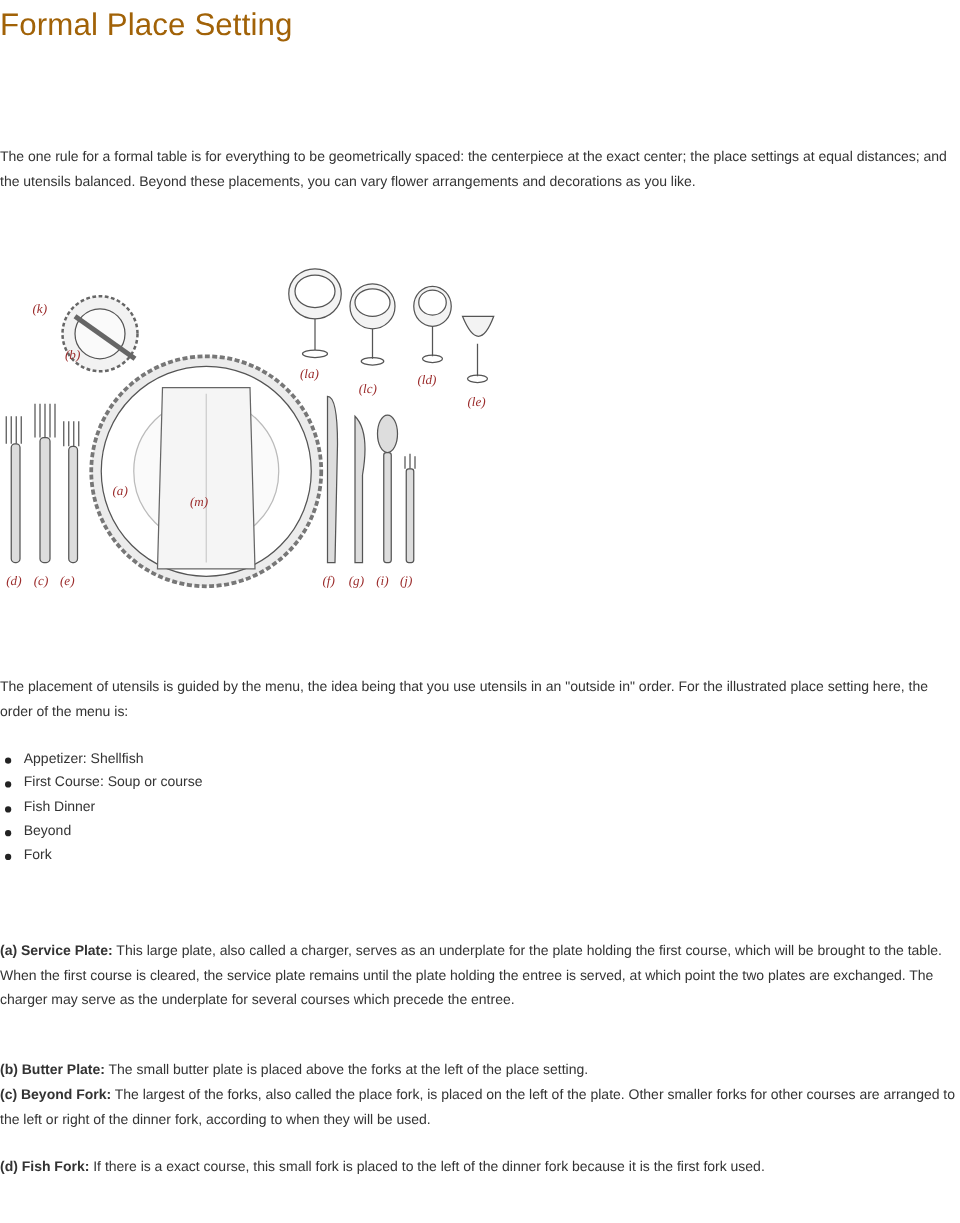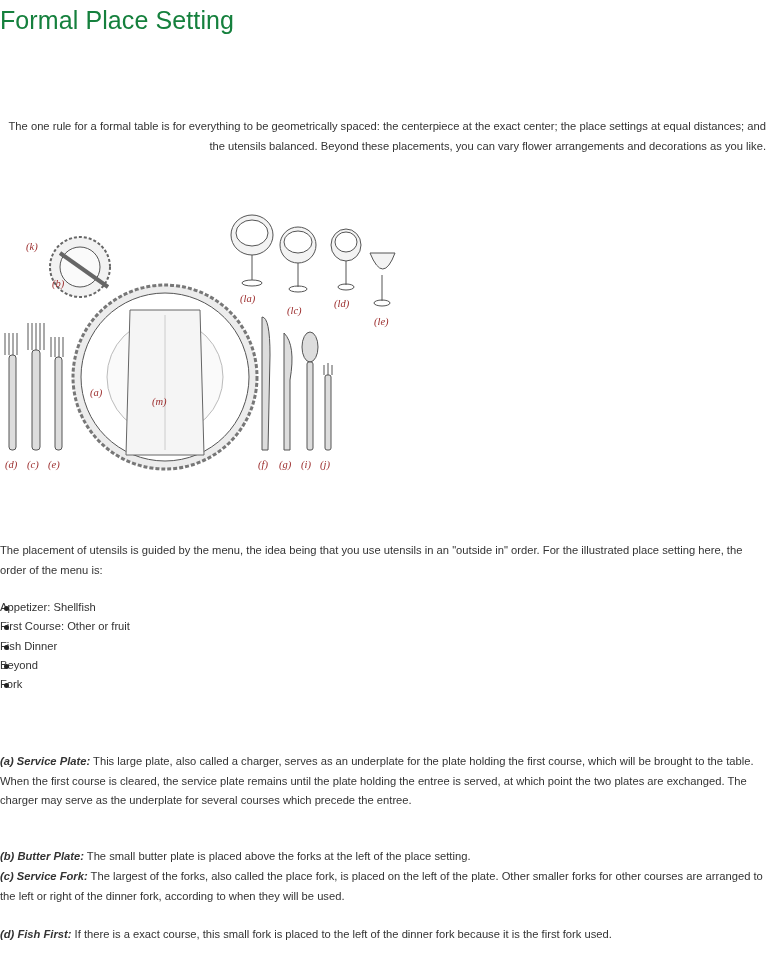--- a/index.html
+++ b/index.html
@@ -2,46 +2,46 @@
 <html><head>
 <meta charset="utf-8">
 <style>
   html, body { margin: 0; padding: 0; background: #ffffff; }
   body {
     width: 768px; height: 978px; overflow: hidden; position: relative;
     font-family: "Liberation Sans", sans-serif; color: #333333;
   }
   .title {
     position: absolute; left: 0; top: 6px;
-    font-size: 25px; font-weight: normal; color: #15803d; margin: 0;
+    font-size: 25px; font-weight: normal; color: #a16207; margin: 0;
     letter-spacing: 0.1px;
   }
   .para {
     position: absolute; left: 0; width: 766px;
     font-size: 11.2px; line-height: 19.5px; color: #333333; margin: 0;
   }
-  .para b { font-style: italic; font-weight: bold; color: #333333; }
+  .para b { font-weight: bold; color: #333333; }
   .illustration { position: absolute; left: 0; top: 205px; width: 420px; height: 290px; }
   .menu-list {
     position: absolute; left: 0; top: 598px; margin: 0; padding: 0; list-style: none;
     font-size: 11.2px; line-height: 19.3px; color: #333333;
   }
-  .menu-list li { position: relative; }
+  .menu-list li { position: relative; padding-left: 19px; }
   .menu-list li::before {
     content: ""; position: absolute; left: 4px; top: 8px;
     width: 5px; height: 5px; border-radius: 50%; background: #222;
   }
   .lbl { font-family: "Liberation Serif", serif; font-style: italic; font-size: 10.5px; fill: #9b2b2b; }
 </style>
 </head>
 <body>
 
 <h1 class="title">Formal Place Setting</h1>
 
-<p class="para" style="top:117px;text-align:right;">The one rule for a formal table is for everything to be geometrically spaced: the centerpiece at the exact center; the place settings at equal distances; and the utensils balanced. Beyond these placements, you can vary flower arrangements and decorations as you like.</p>
+<p class="para" style="top:117px;">The one rule for a formal table is for everything to be geometrically spaced: the centerpiece at the exact center; the place settings at equal distances; and the utensils balanced. Beyond these placements, you can vary flower arrangements and decorations as you like.</p>
 
 <div class="illustration">
   <svg width="420" height="290" viewBox="0 0 420 290" xmlns="http://www.w3.org/2000/svg">
     <g stroke="#555" fill="none" stroke-width="1">
 
       <g>
         <circle cx="80" cy="62" r="30" fill="#f2f2f2" stroke="#666" stroke-width="2" stroke-dasharray="3 2"></circle>
         <circle cx="80" cy="62" r="20" fill="#fafafa"></circle>
         <line x1="60" y1="48" x2="108" y2="82" stroke="#666" stroke-width="4"></line>
       </g>
@@ -125,33 +125,33 @@
     <text class="lbl" x="279" y="263">(g)</text>
     <text class="lbl" x="301" y="263">(i)</text>
     <text class="lbl" x="320" y="263">(j)</text>
   </svg>
 </div>
 
 <p class="para" style="top:541px;">The placement of utensils is guided by the menu, the idea being that you use utensils in an "outside in" order. For the illustrated place setting here, the order of the menu is:</p>
 
 <ul class="menu-list">
   <li>Appetizer: Shellfish</li>
-  <li>First Course: Other or fruit</li>
+  <li>First Course: Soup or course</li>
   <li>Fish Dinner</li>
   <li>Beyond</li>
   <li>Fork</li>
 </ul>
 
 <p class="para" style="top:752px;">
   <b>(a) Service Plate:</b><span> This large plate, also called a charger, serves as an underplate for the plate holding the first course, which will be brought to the table. When the first course is cleared, the service plate remains until the plate holding the entree is served, at which point the two plates are exchanged. The charger may serve as the underplate for several courses which precede the entree.</span>
 </p>
 
 <p class="para" style="top:847px;">
   <b>(b) Butter Plate:</b><span> The small butter plate is placed above the forks at the left of the place setting.</span>
 </p>
 
 <p class="para" style="top:867px;">
-  <b>(c) Service Fork:</b><span> The largest of the forks, also called the place fork, is placed on the left of the plate. Other smaller forks for other courses are arranged to the left or right of the dinner fork, according to when they will be used.</span>
+  <b>(c) Beyond Fork:</b><span> The largest of the forks, also called the place fork, is placed on the left of the plate. Other smaller forks for other courses are arranged to the left or right of the dinner fork, according to when they will be used.</span>
 </p>
 
 <p class="para" style="top:925px;">
-  <b>(d) Fish First:</b><span> If there is a exact course, this small fork is placed to the left of the dinner fork because it is the first fork used.</span>
+  <b>(d) Fish Fork:</b><span> If there is a exact course, this small fork is placed to the left of the dinner fork because it is the first fork used.</span>
 </p>
 
 </body></html>

